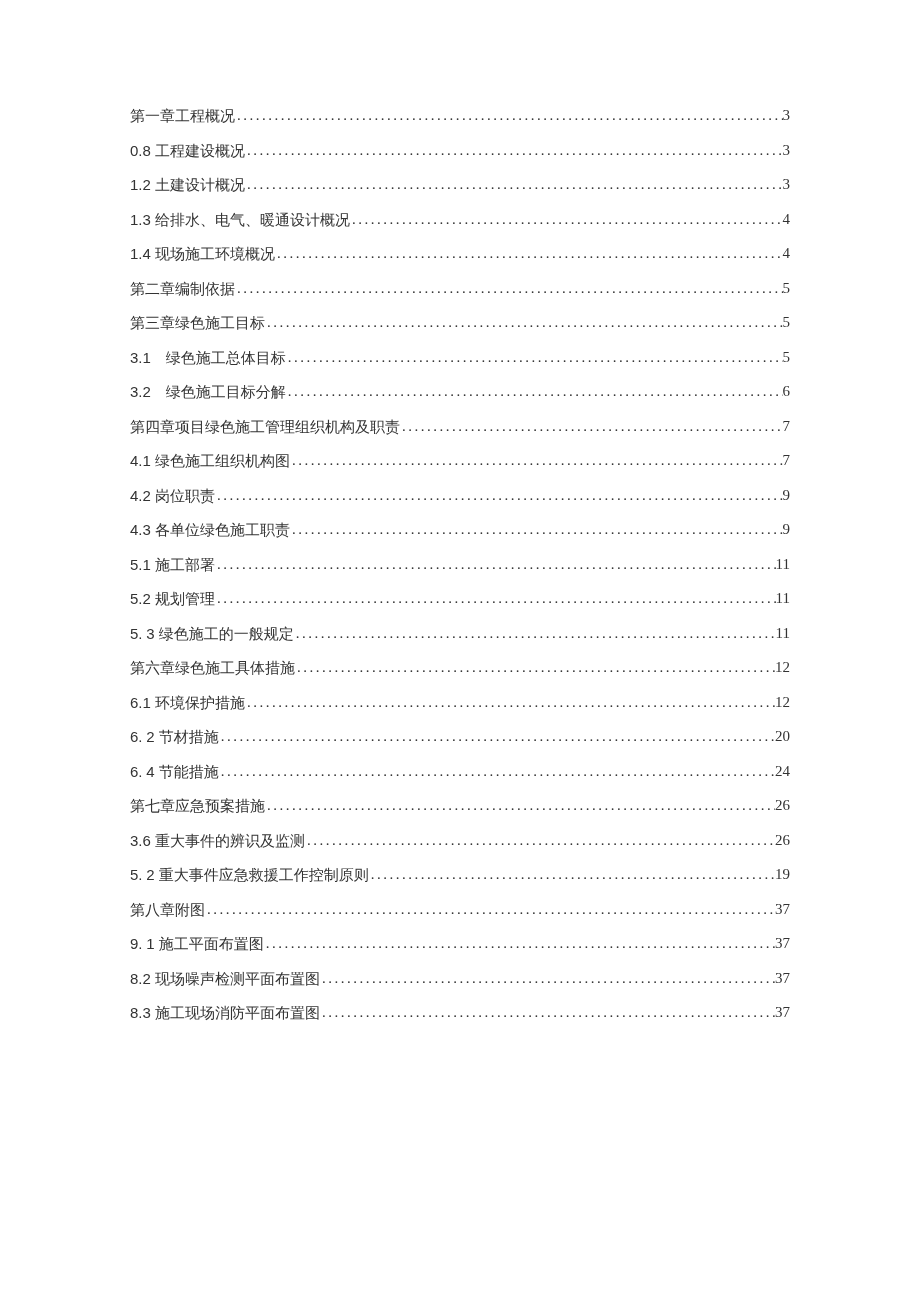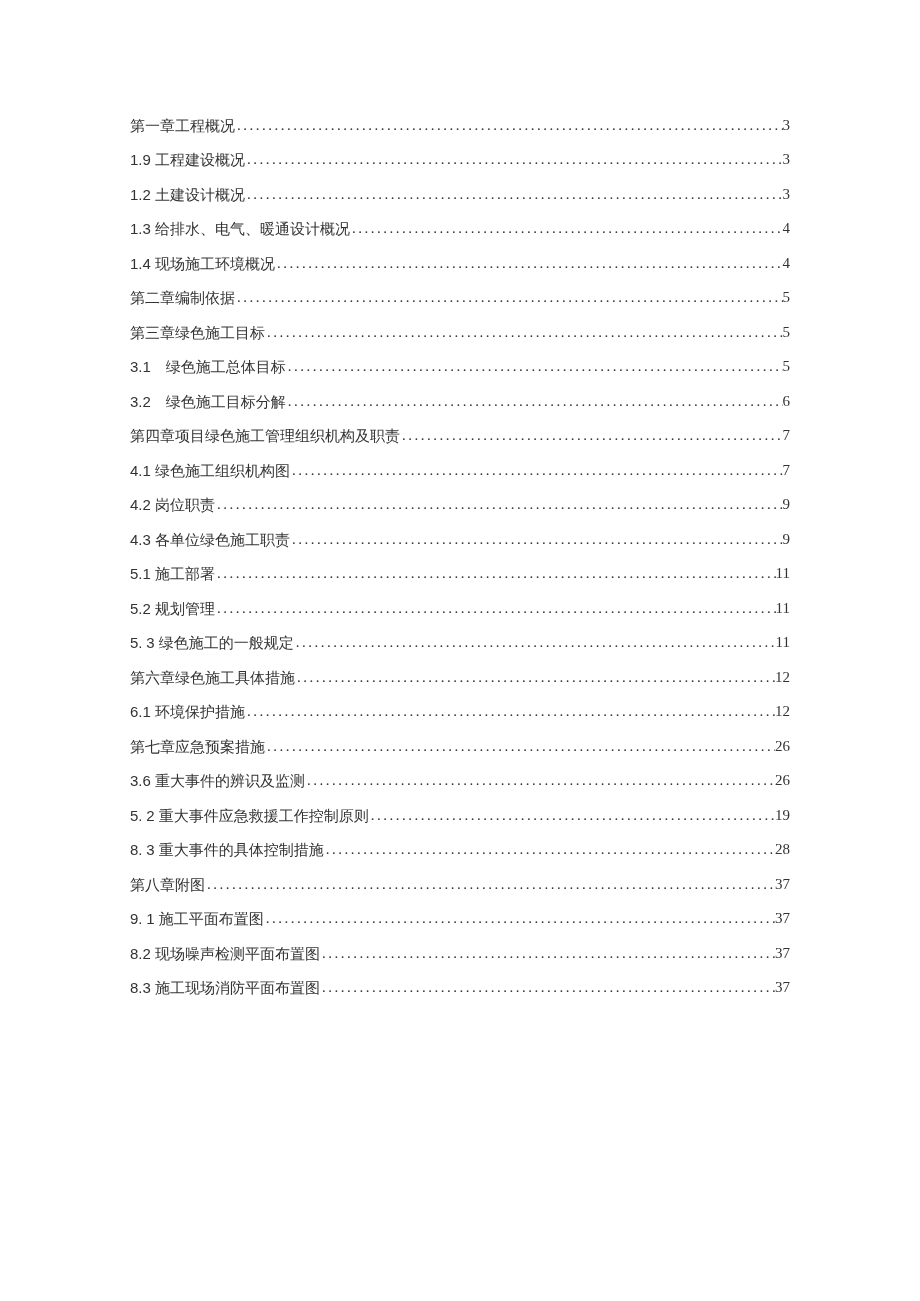--- a/index.html
+++ b/index.html
@@ -10,21 +10,21 @@
   }
   .page {
     width: 920px;
     box-sizing: border-box;
     padding: 108px 130px 0 130px;
     font-family: "SimSun", "宋体", "Microsoft YaHei", sans-serif;
     color: #333333;
   }
   .toc-entry {
     display: flex;
-    align-items: center;
+    align-items: flex-start;
     font-size: 15px;
     line-height: 1.0;
     height: 34.5px;
     white-space: nowrap;
   }
   .toc-title {
     flex: 0 0 auto;
   }
   .toc-leader {
     flex: 1 1 auto;
@@ -47,21 +47,21 @@
 <body>
 
 <div class="page">
   <div id="toc-container">
       <div class="toc-entry">
         <span class="toc-title">第一章工程概况</span>
         <span class="toc-leader"></span>
         <span class="toc-page">3</span>
       </div>
       <div class="toc-entry">
-        <span class="toc-title">1.9 工程建设概况</span>
+        <span class="toc-title">0.8 工程建设概况</span>
         <span class="toc-leader"></span>
         <span class="toc-page">3</span>
       </div>
       <div class="toc-entry">
         <span class="toc-title">1.2 土建设计概况</span>
         <span class="toc-leader"></span>
         <span class="toc-page">3</span>
       </div>
       <div class="toc-entry">
         <span class="toc-title">1.3 给排水、电气、暖通设计概况</span>
@@ -132,38 +132,43 @@
         <span class="toc-title">第六章绿色施工具体措施</span>
         <span class="toc-leader"></span>
         <span class="toc-page">12</span>
       </div>
       <div class="toc-entry">
         <span class="toc-title">6.1 环境保护措施</span>
         <span class="toc-leader"></span>
         <span class="toc-page">12</span>
       </div>
       <div class="toc-entry">
+        <span class="toc-title">6. 2 节材措施</span>
+        <span class="toc-leader"></span>
+        <span class="toc-page">20</span>
+      </div>
+      <div class="toc-entry">
+        <span class="toc-title">6. 4 节能措施</span>
+        <span class="toc-leader"></span>
+        <span class="toc-page">24</span>
+      </div>
+      <div class="toc-entry">
         <span class="toc-title">第七章应急预案措施</span>
         <span class="toc-leader"></span>
         <span class="toc-page">26</span>
       </div>
       <div class="toc-entry">
         <span class="toc-title">3.6 重大事件的辨识及监测</span>
         <span class="toc-leader"></span>
         <span class="toc-page">26</span>
       </div>
       <div class="toc-entry">
         <span class="toc-title">5. 2 重大事件应急救援工作控制原则</span>
         <span class="toc-leader"></span>
         <span class="toc-page">19</span>
-      </div>
-      <div class="toc-entry">
-        <span class="toc-title">8. 3 重大事件的具体控制措施</span>
-        <span class="toc-leader"></span>
-        <span class="toc-page">28</span>
       </div>
       <div class="toc-entry">
         <span class="toc-title">第八章附图</span>
         <span class="toc-leader"></span>
         <span class="toc-page">37</span>
       </div>
       <div class="toc-entry">
         <span class="toc-title">9. 1 施工平面布置图</span>
         <span class="toc-leader"></span>
         <span class="toc-page">37</span>

